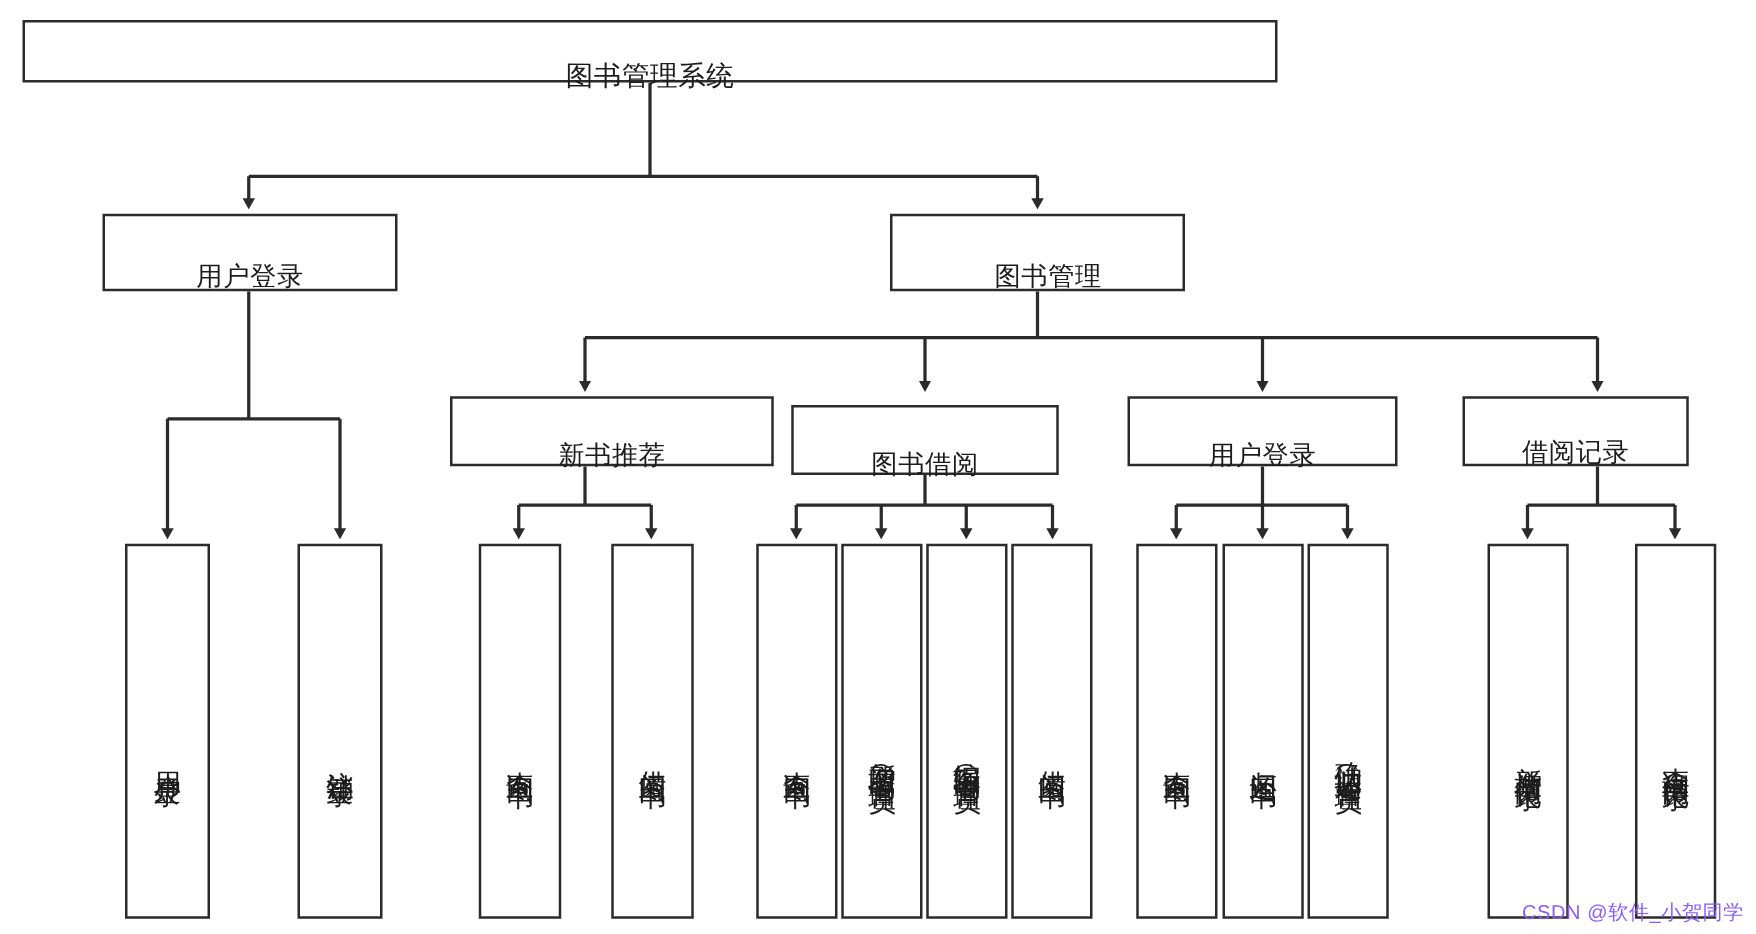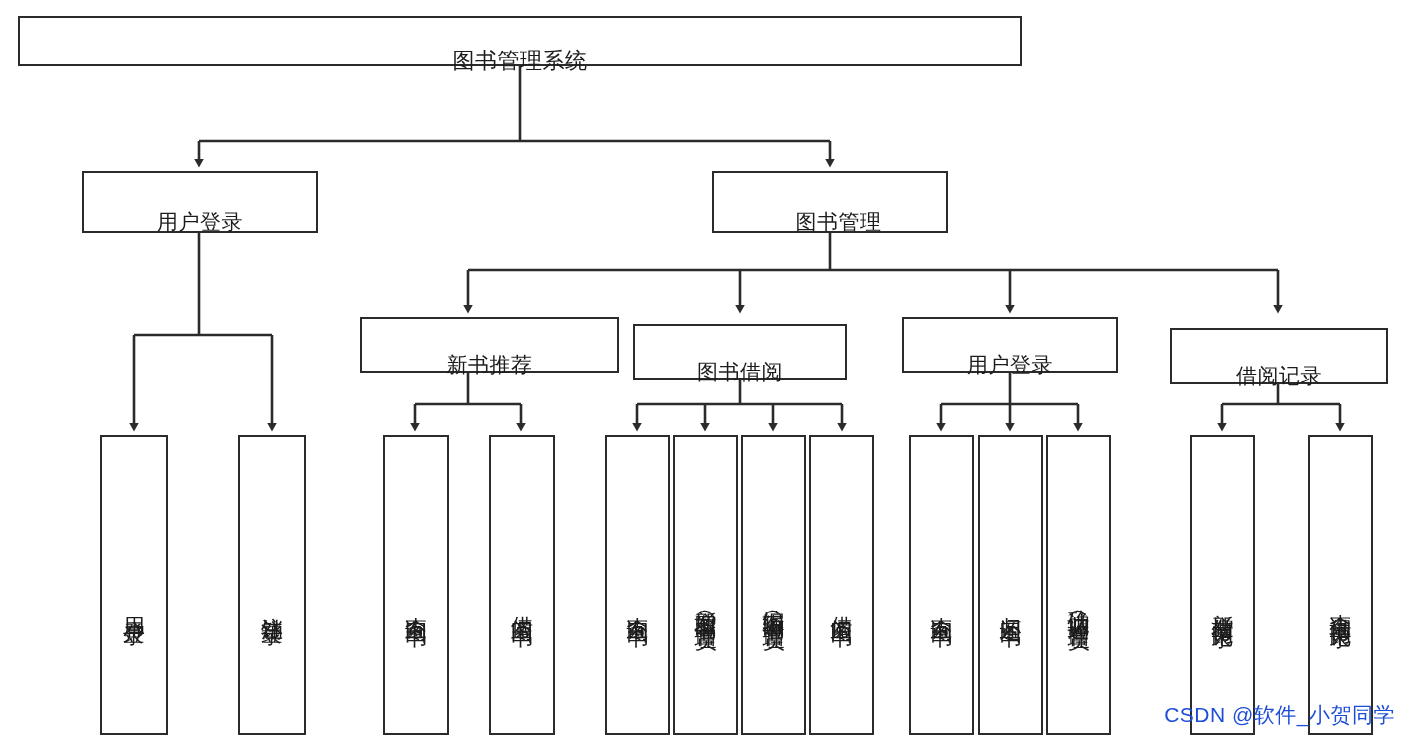--- a/index.html
+++ b/index.html
@@ -42,23 +42,23 @@
     text-orientation:upright;
     font-size:22px;
     line-height:1.28;
     letter-spacing:3px;
     white-space:normal;
     max-height:282px;
   }
   .watermark{
     position:absolute;
     right:10px;
-    bottom:18px;
-    font-size:21px;
-    color:#1d4ed8;
+    bottom:6px;
+    font-size:16px;
+    color:#8b5cf6;
     letter-spacing:0.5px;
     white-space:nowrap;
     pointer-events:none;
   }
 </style>
 </head>
 <body>
 
 <div id="canvas">
 
@@ -125,21 +125,21 @@
 
   <div class="node" style="left:360px;top:317px;width:259px;height:56px;">
     <span class="lbl">新书推荐</span>
   </div>
   <div class="node" style="left:633px;top:324px;width:214px;height:56px;">
     <span class="lbl">图书借阅</span>
   </div>
   <div class="node" style="left:902px;top:317px;width:216px;height:56px;">
     <span class="lbl">用户登录</span>
   </div>
-  <div class="node" style="left:1170px;top:328px;width:218px;height:56px;">
+  <div class="node" style="left:1170px;top:317px;width:181px;height:56px;font-family:Liberation Mono, monospace;">
     <span class="lbl">借阅记录</span>
   </div>
 
   <div class="node leaf" style="left:100px;top:435px;width:68px;height:300px;">
     <span class="lbl">用户登录</span>
   </div>
   <div class="node leaf" style="left:238px;top:435px;width:68px;height:300px;">
     <span class="lbl">注销登录</span>
   </div>
 

